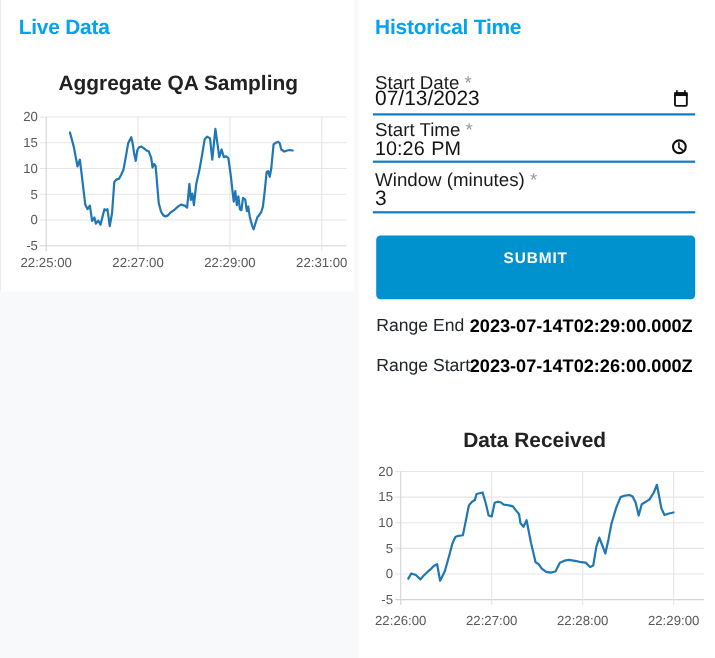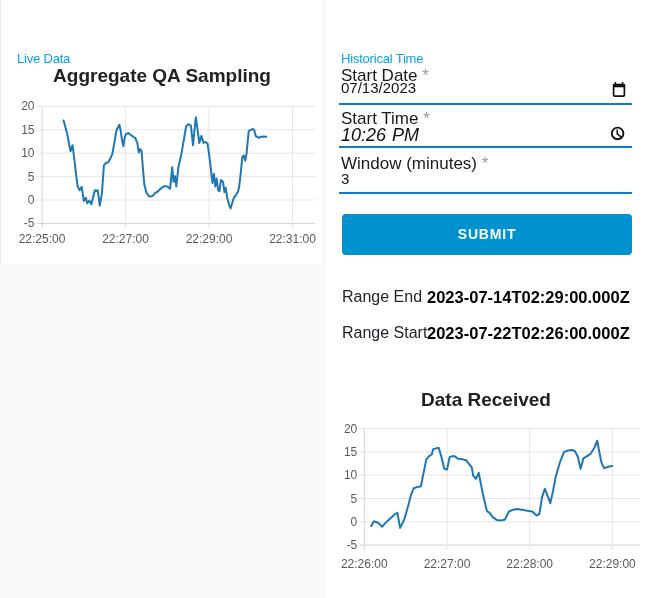--- a/index.html
+++ b/index.html
@@ -6,29 +6,29 @@
   html,body { margin:0; padding:0; }
   body {
     width:650px; height:598px; position:relative;
     background:#f8f9fa;
     font-family:"Liberation Sans", sans-serif;
     overflow:hidden;
   }
   .card { position:absolute; background:#fff; }
   #leftcard { left:0; top:0; width:322px; height:265px; border-left:1px solid #ececec; }
   #rightcard { left:326px; top:0; width:324px; height:598px; }
-  .hdr { position:absolute; font-size:13px; font-weight:normal; letter-spacing:-0.2px; color:#03a3ee;margin-top:36px; }
+  .hdr { position:absolute; font-size:19px; font-weight:bold; letter-spacing:-0.2px; color:#03a3ee; }
   #hdr-live { left:17px; top:14.5px; }
   #hdr-hist { left:341px; top:14.5px; }
   .flabel { position:absolute; font-size:17px; color:#1a1a1a; }
   .flabel .ast { color:#999; }
-  .fvalue { position:absolute; font-size:15px; color:#111; }
+  .fvalue { position:absolute; font-size:19px; color:#111; }
   .uline { position:absolute; height:2px; background:#0f7dc2; left:339px; width:293px; }
   #btn {
-    position:absolute; left:342px; top:214px; width:290px; height:41px;
+    position:absolute; left:342px; top:214px; width:290px; height:58px;
     background:#0092ce; border-radius:4px; color:#fff;
     font-size:14px; font-weight:bold; letter-spacing:0.8px;
     text-align:center; line-height:41px;
   }
   .rrow { position:absolute; left:342px; width:308px; font-size:16px; color:#212529; white-space:nowrap; }
   .rrow b { position:absolute; left:85px; top:0; color:#000; font-size:16.5px;text-align:center; }
   svg { position:absolute; left:0; top:0; }
   text { font-family:"Liberation Sans", sans-serif; }
 </style>
 </head>
@@ -121,23 +121,23 @@
   </svg>
 
   <div class="hdr" id="hdr-live">Live Data</div>
   <div class="hdr" id="hdr-hist">Historical Time</div>
 
   <div class="flabel" style="left:341px; top:65.5px;">Start Date <span class="ast">*</span></div>
   <div class="fvalue" style="left:341px; top:79px;">07/13/2023</div>
   <div class="uline" style="top:103px;"></div>
 
   <div class="flabel" style="left:341px; top:108.5px;text-align:center;">Start Time <span class="ast">*</span></div>
-  <div class="fvalue" style="left:341px; top:125px; font-size:18px;font-style:italic;">10:26<span style="display:inline-block;width:6px;"></span>PM</div>
+  <div class="fvalue" style="left:341px; top:125px; font-size:18px;">10:26<span style="display:inline-block;width:6px;"></span>PM</div>
   <div class="uline" style="top:146px;"></div>
 
   <div class="flabel" style="left:341px; top:154px;">Window (minutes) <span class="ast">*</span></div>
   <div class="fvalue" style="left:341px; top:170px;">3</div>
   <div class="uline" style="top:192px;"></div>
 
   <div id="btn">SUBMIT</div>
 
   <div class="rrow" style="top:288px;">Range End<b>2023-07-14T02:29:00.000Z</b></div>
-  <div class="rrow" style="top:324px;">Range Start<b>2023-07-22T02:26:00.000Z</b></div>
+  <div class="rrow" style="top:324px;">Range Start<b>2023-07-14T02:26:00.000Z</b></div>
 
 </body></html>

